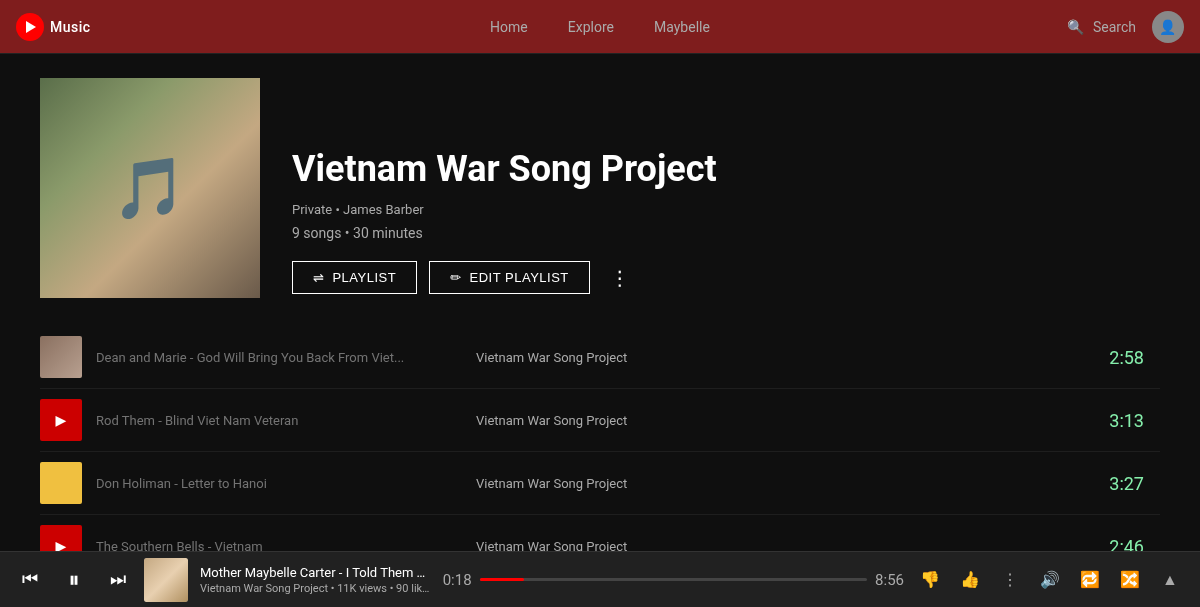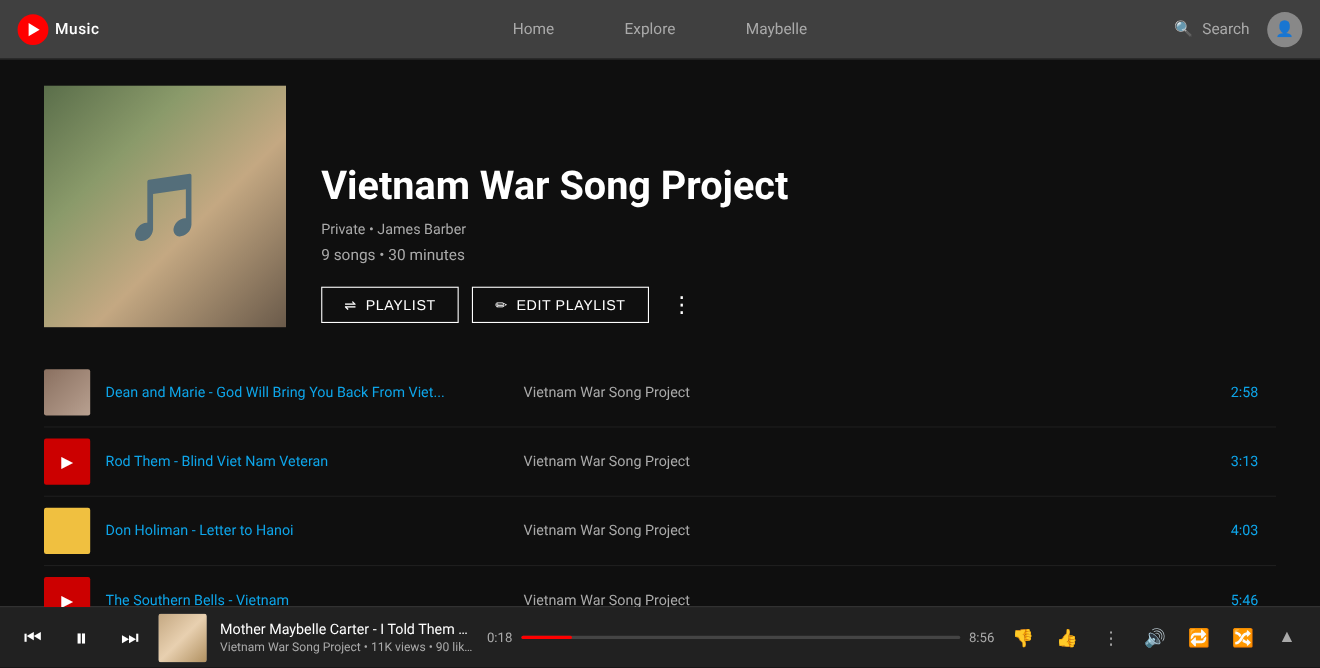--- a/index.html
+++ b/index.html
@@ -11,21 +11,21 @@
       height: 607px;
       overflow: hidden;
       position: relative;
     }
 
     
     .top-nav {
       display: flex;
       align-items: center;
       height: 54px;
-      background: #404040;
+      background: #7f1d1d;
       padding: 0 16px;
       border-bottom: 1px solid #222;
       position: relative;
       z-index: 10;
     }
     .logo-area {
       display: flex;
       align-items: center;
       gap: 6px;
       min-width: 140px;
@@ -50,21 +50,21 @@
     }
     .logo-text {
       font-size: 14px;
       font-weight: 500;
       color: #fff;
       letter-spacing: 0.5px;
     }
     .nav-links {
       display: flex;
       align-items: center;
-      gap: 64px;
+      gap: 40px;
       position: absolute;
       left: 50%;
       transform: translateX(-50%);
     }
     .nav-link {
       color: #aaa;
       font-size: 14px;
       cursor: pointer;
       text-decoration: none;
     }
@@ -208,35 +208,35 @@
       border-radius: 2px;
       overflow: hidden;
       display: flex;
       align-items: center;
       justify-content: center;
       font-size: 10px;
     }
     .song-title {
       flex: 1;
       font-size: 13px;
-      color: #0ea5e9;
+      color: #737373;
       white-space: nowrap;
       overflow: hidden;
       text-overflow: ellipsis;
       max-width: 380px;
     }
     .song-playlist {
       flex: 1;
       font-size: 13px;
       color: #aaa;
       max-width: 300px;
     }
     .song-duration {
-      font-size: 13px;
-      color: #0ea5e9;
+      font-size: 18px;
+      color: #86efac;
       margin-left: auto;
       min-width: 40px;
       text-align: center;
       padding-right: 16px;
     }
 
     
     .thumb-old-photo {
       background: linear-gradient(135deg, #8a7060 0%, #b8a090 100%);
     }
@@ -335,21 +335,21 @@
       text-overflow: ellipsis;
     }
     .progress-area {
       display: flex;
       align-items: center;
       gap: 8px;
       flex: 2;
       min-width: 200px;
     }
     .progress-time {
-      font-size: 12px;
+      font-size: 15px;
       color: #aaa;
       white-space: nowrap;
     }
     .progress-bar-container {
       flex: 1;
       height: 3px;
       background: #444;
       border-radius: 2px;
       position: relative;
     }
@@ -447,27 +447,27 @@
       <div class="song-row">
         <div class="song-thumb thumb-red"></div>
         <div class="song-title">Rod Them - Blind Viet Nam Veteran</div>
         <div class="song-playlist">Vietnam War Song Project</div>
         <div class="song-duration">3:13</div>
       </div>
       <div class="song-row">
         <div class="song-thumb thumb-yellow"></div>
         <div class="song-title">Don Holiman - Letter to Hanoi</div>
         <div class="song-playlist">Vietnam War Song Project</div>
-        <div class="song-duration">4:03</div>
+        <div class="song-duration">3:27</div>
       </div>
       <div class="song-row">
         <div class="song-thumb thumb-red2"></div>
         <div class="song-title">The Southern Bells - Vietnam</div>
         <div class="song-playlist">Vietnam War Song Project</div>
-        <div class="song-duration">5:46</div>
+        <div class="song-duration">2:46</div>
       </div>
     </div>
 </div>
 
 <div class="player-bar">
   <div class="player-controls">
     <button class="ctrl-btn prev"></button>
     <button class="ctrl-btn play-pause"></button>
     <button class="ctrl-btn next"></button>
   </div>

